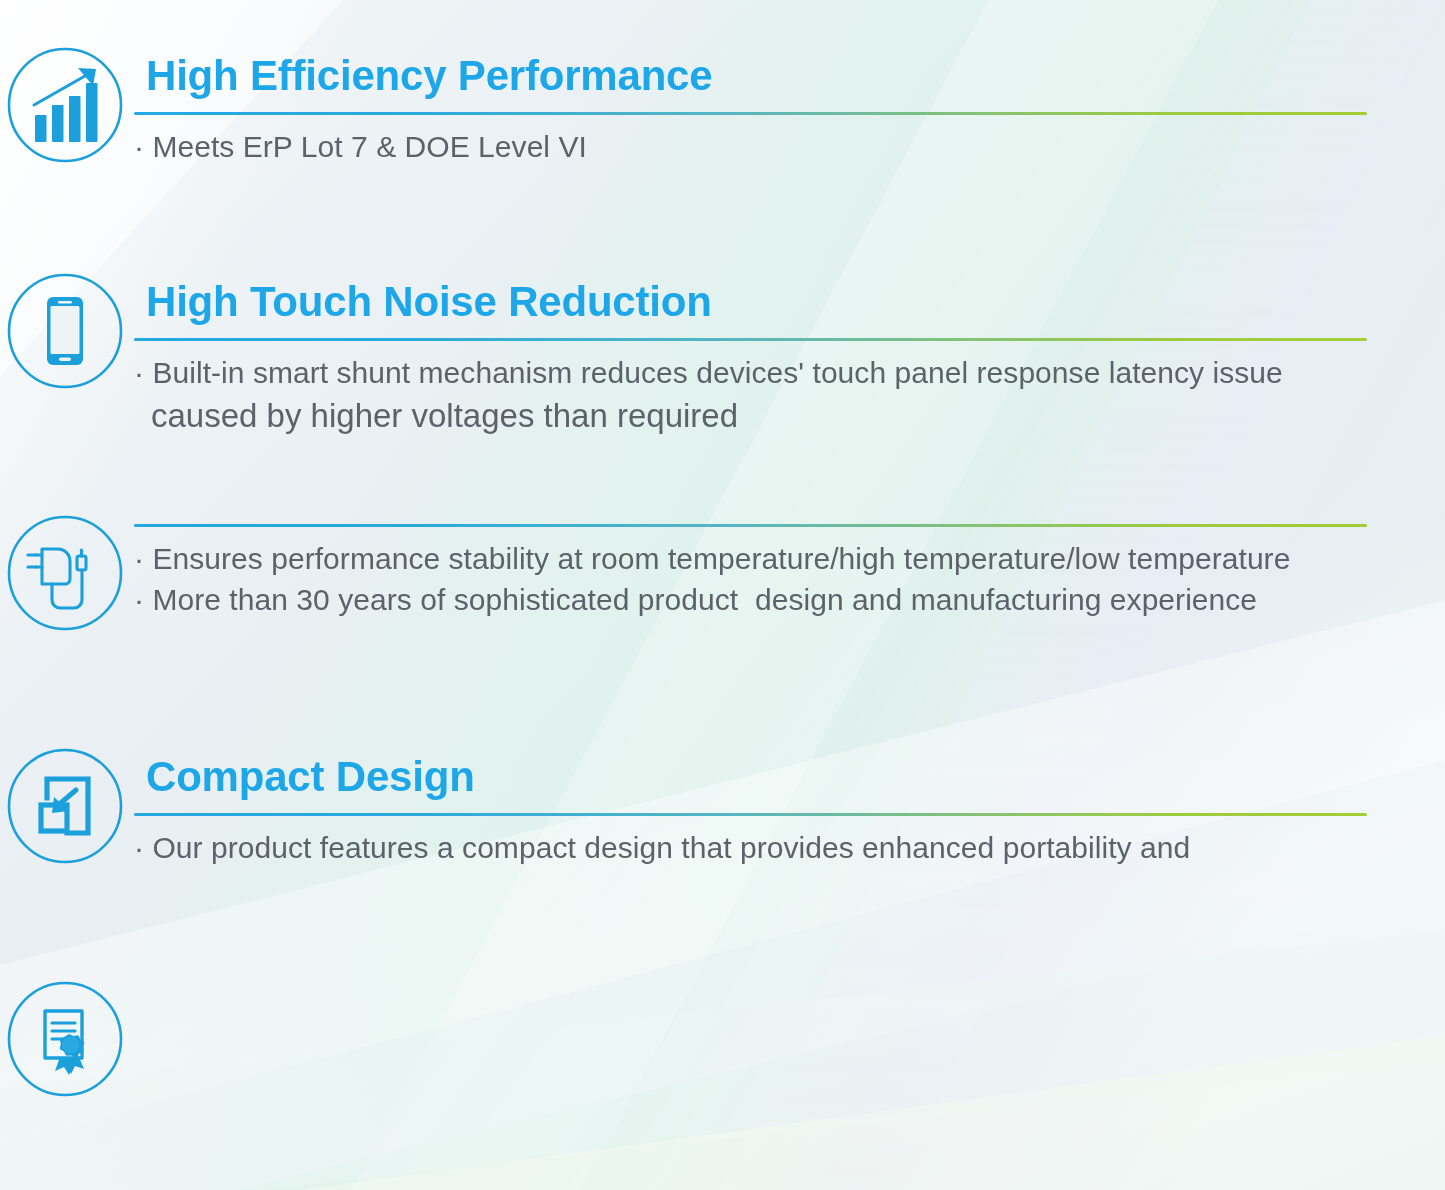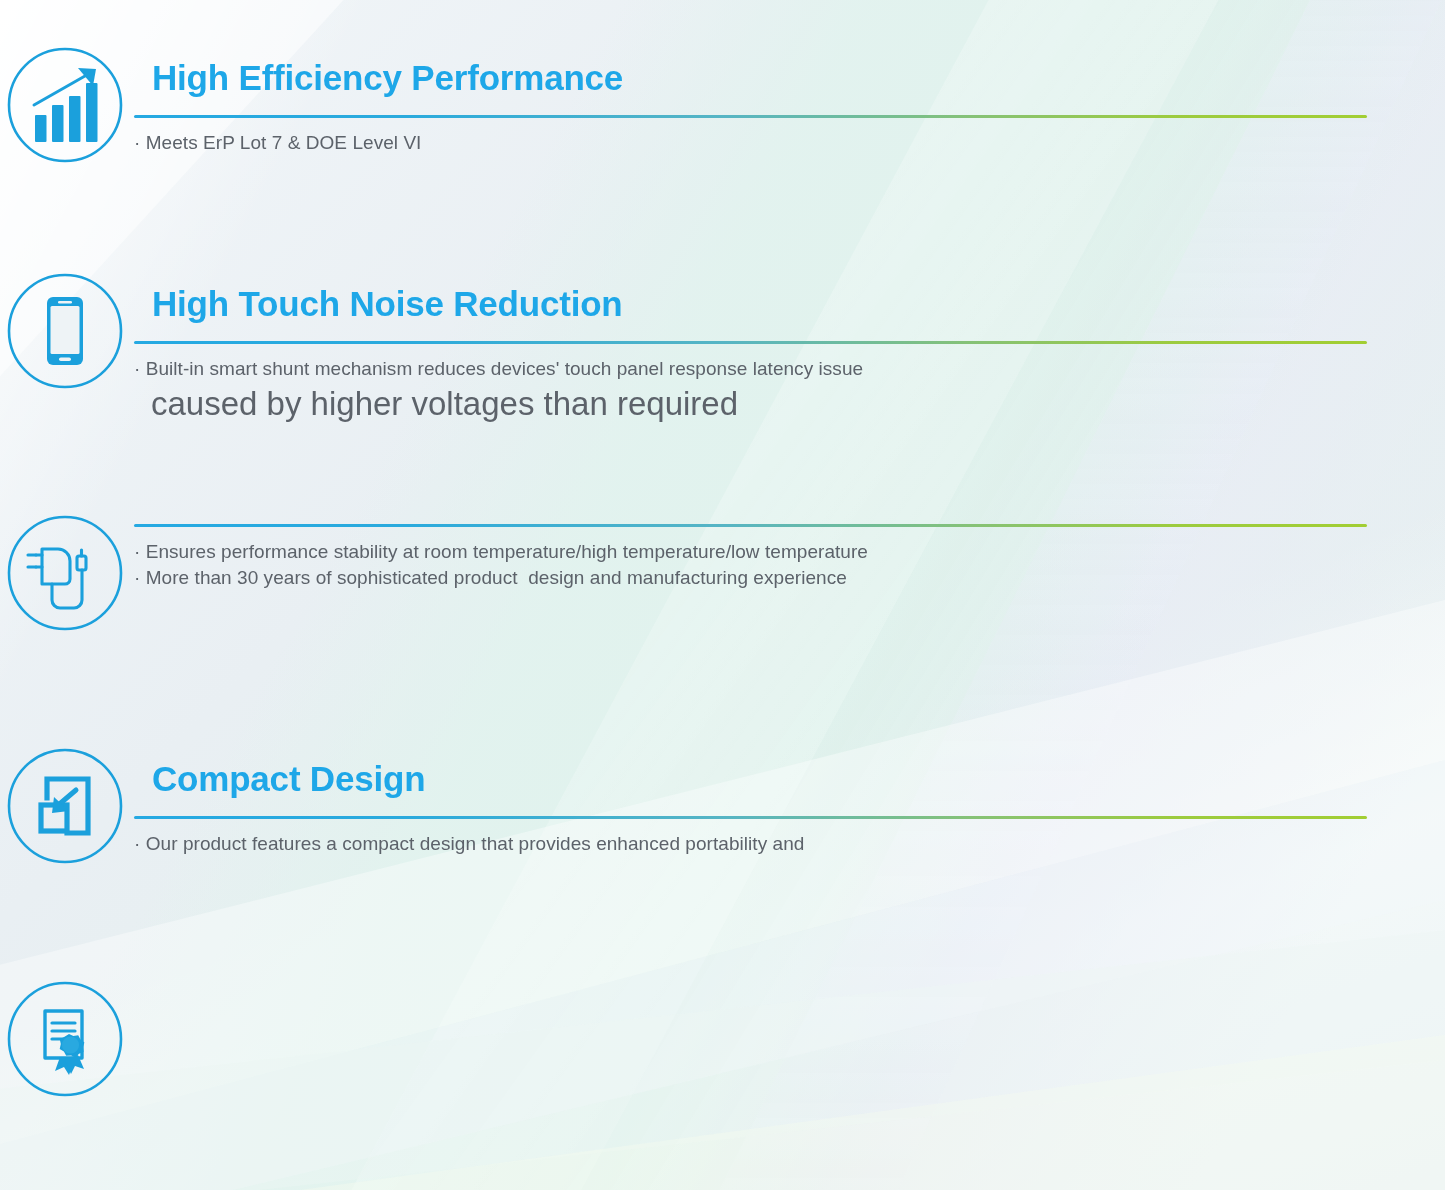--- a/index.html
+++ b/index.html
@@ -77,45 +77,45 @@
   }
 
   .feature-body {
     flex: 1 1 auto;
     padding-left: 4px;
     padding-right: 78px;
   }
 
   .feature-title {
     color: #1ea7e8;
-    font-size: 35px;
+    font-size: 42px;
     font-weight: bold;
     line-height: 1.05;
     letter-spacing: -0.2px;
-    margin: 18px;
+    margin: 12px;
     white-space: nowrap;
   }
 
   .feature-divider {
     height: 3px;
     margin-top: 14px;
     margin-bottom: 12px;
     border-radius: 2px;
     background: linear-gradient(90deg,
       #25a9e2 0%,
       #2aaadd 22%,
       #56b5c4 48%,
       #86c276 68%,
       #9ccb3f 84%,
       #a2ce33 100%);
   }
 
   .bullet-line {
     color: #5c626a;
-    font-size: 19px;
+    font-size: 30px;
     line-height: 1.36;
     letter-spacing: 0.05px;
     white-space: pre-wrap;
   }
   .bullet-line .marker {
     color: #5c626a;
   }
   .bullet-cont {
     color: #5c626a;
     font-size: 33px;

